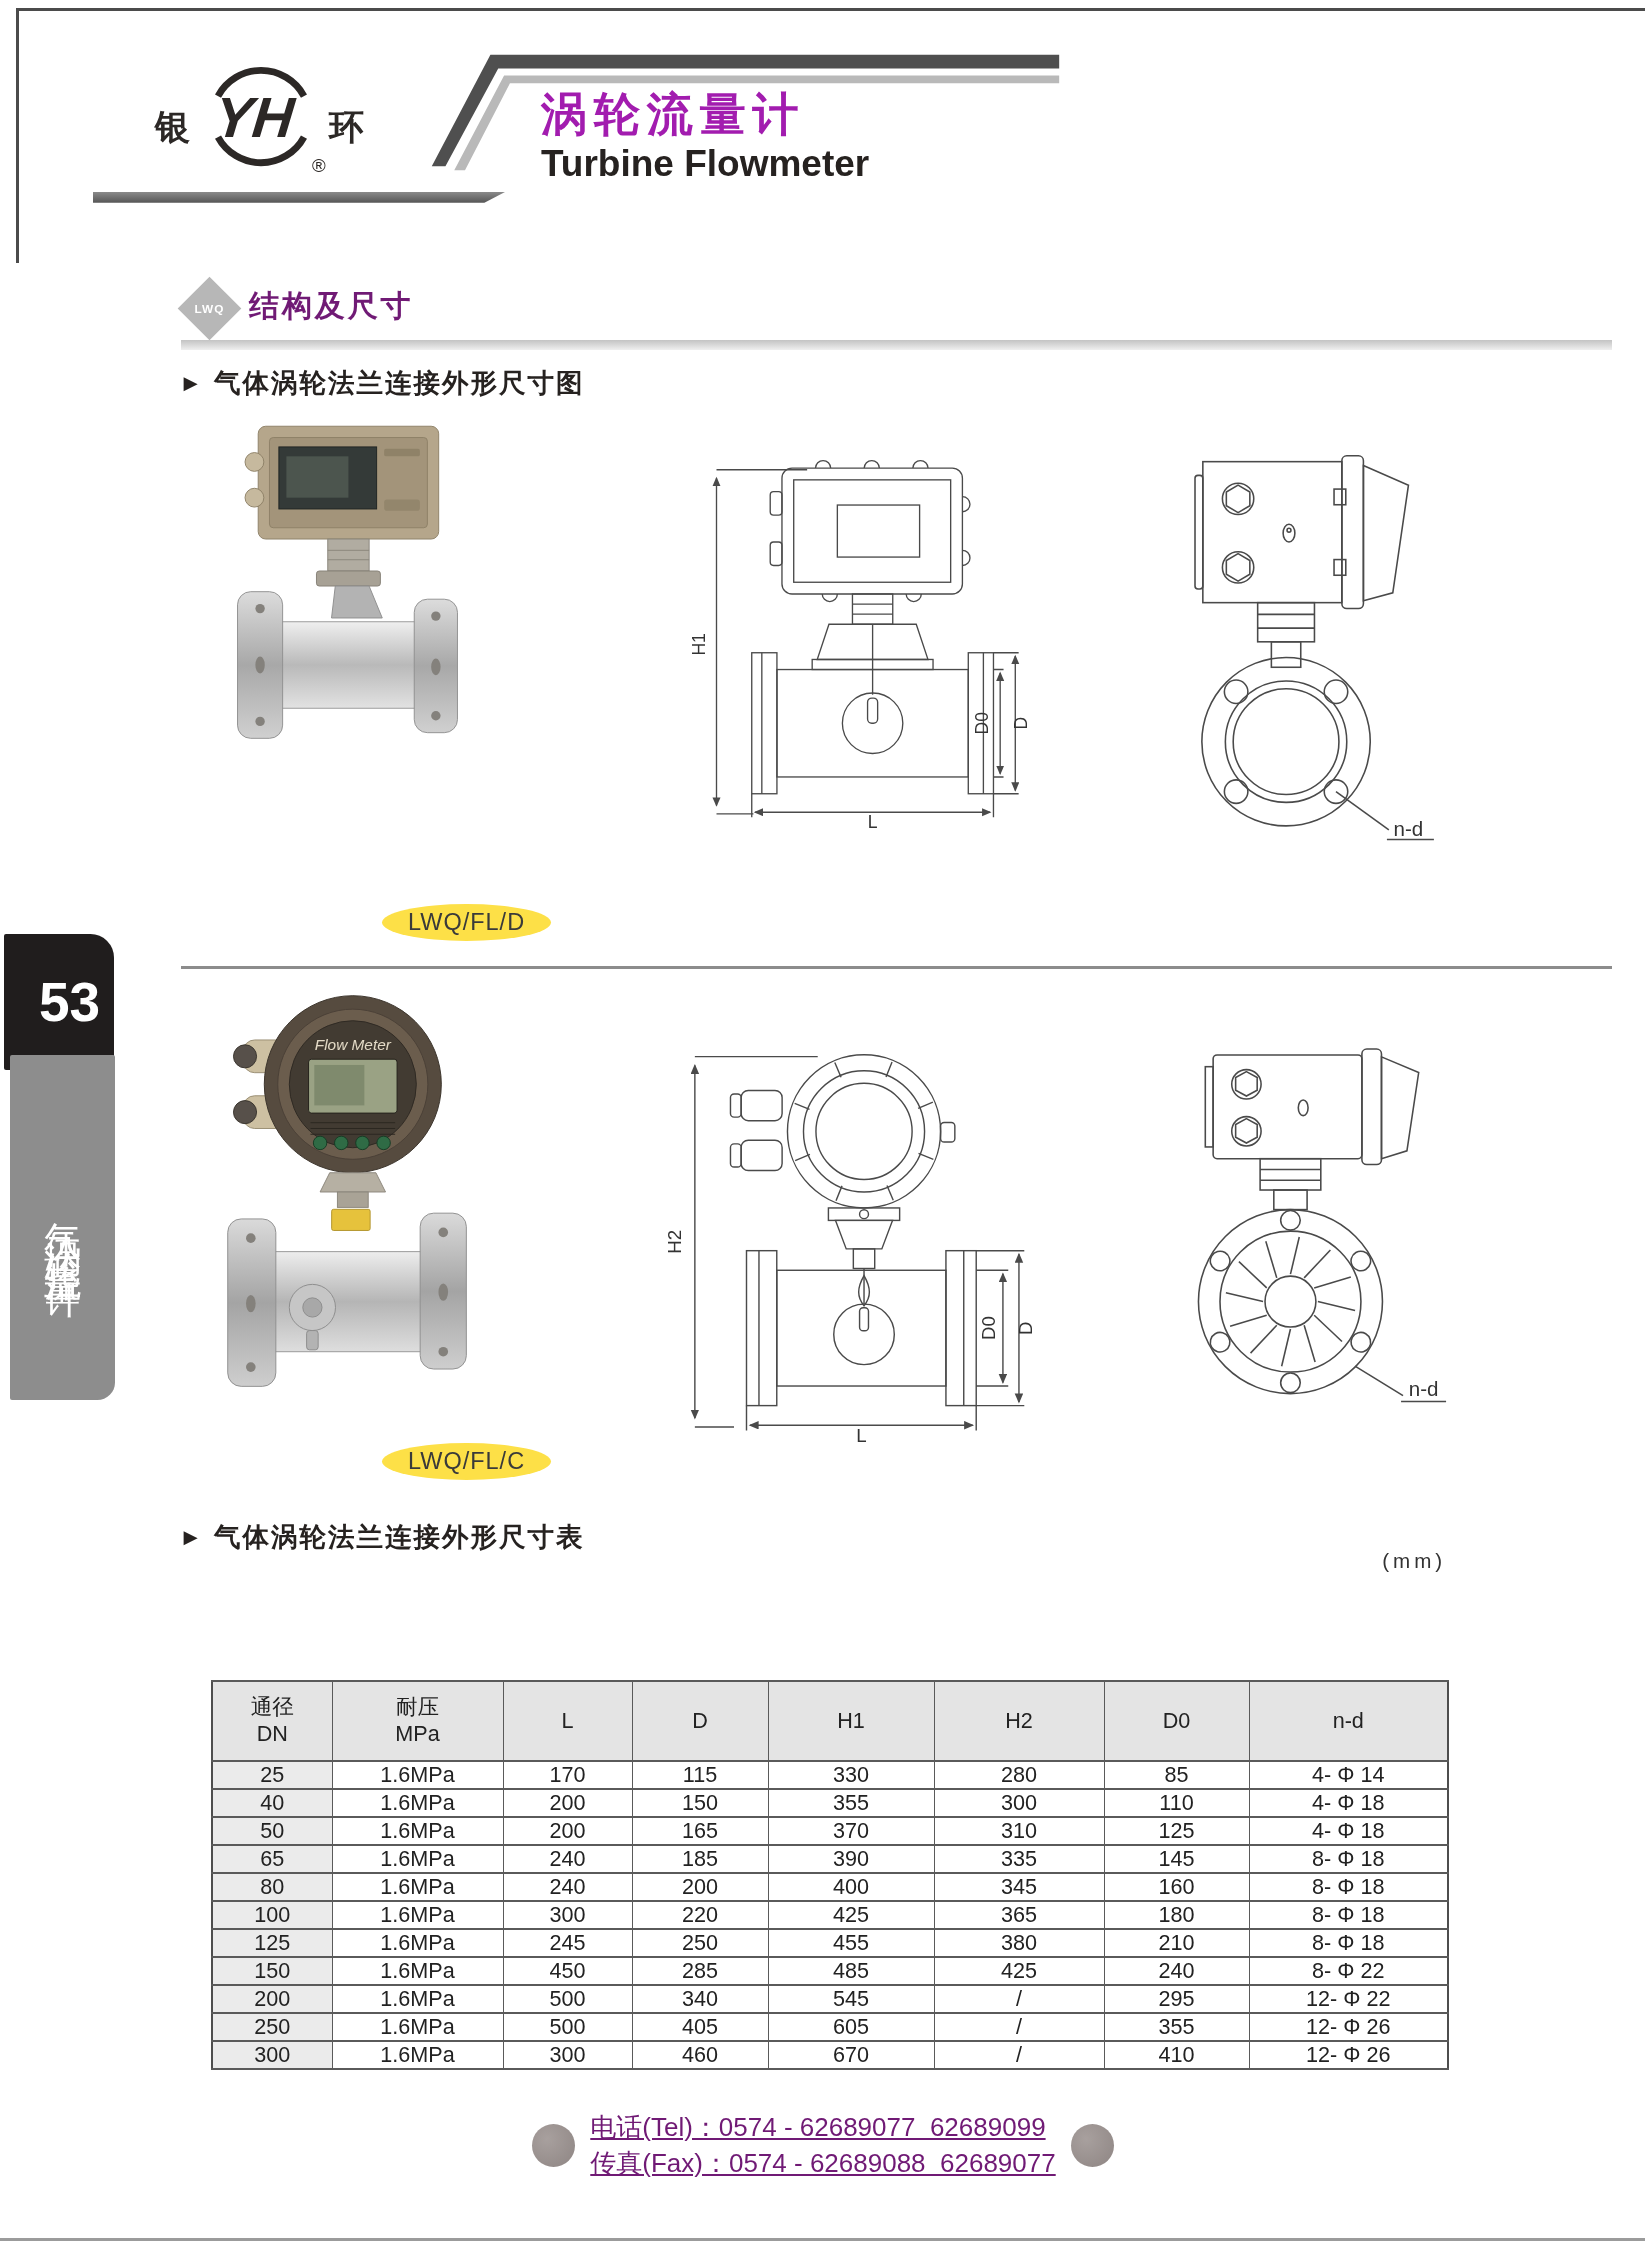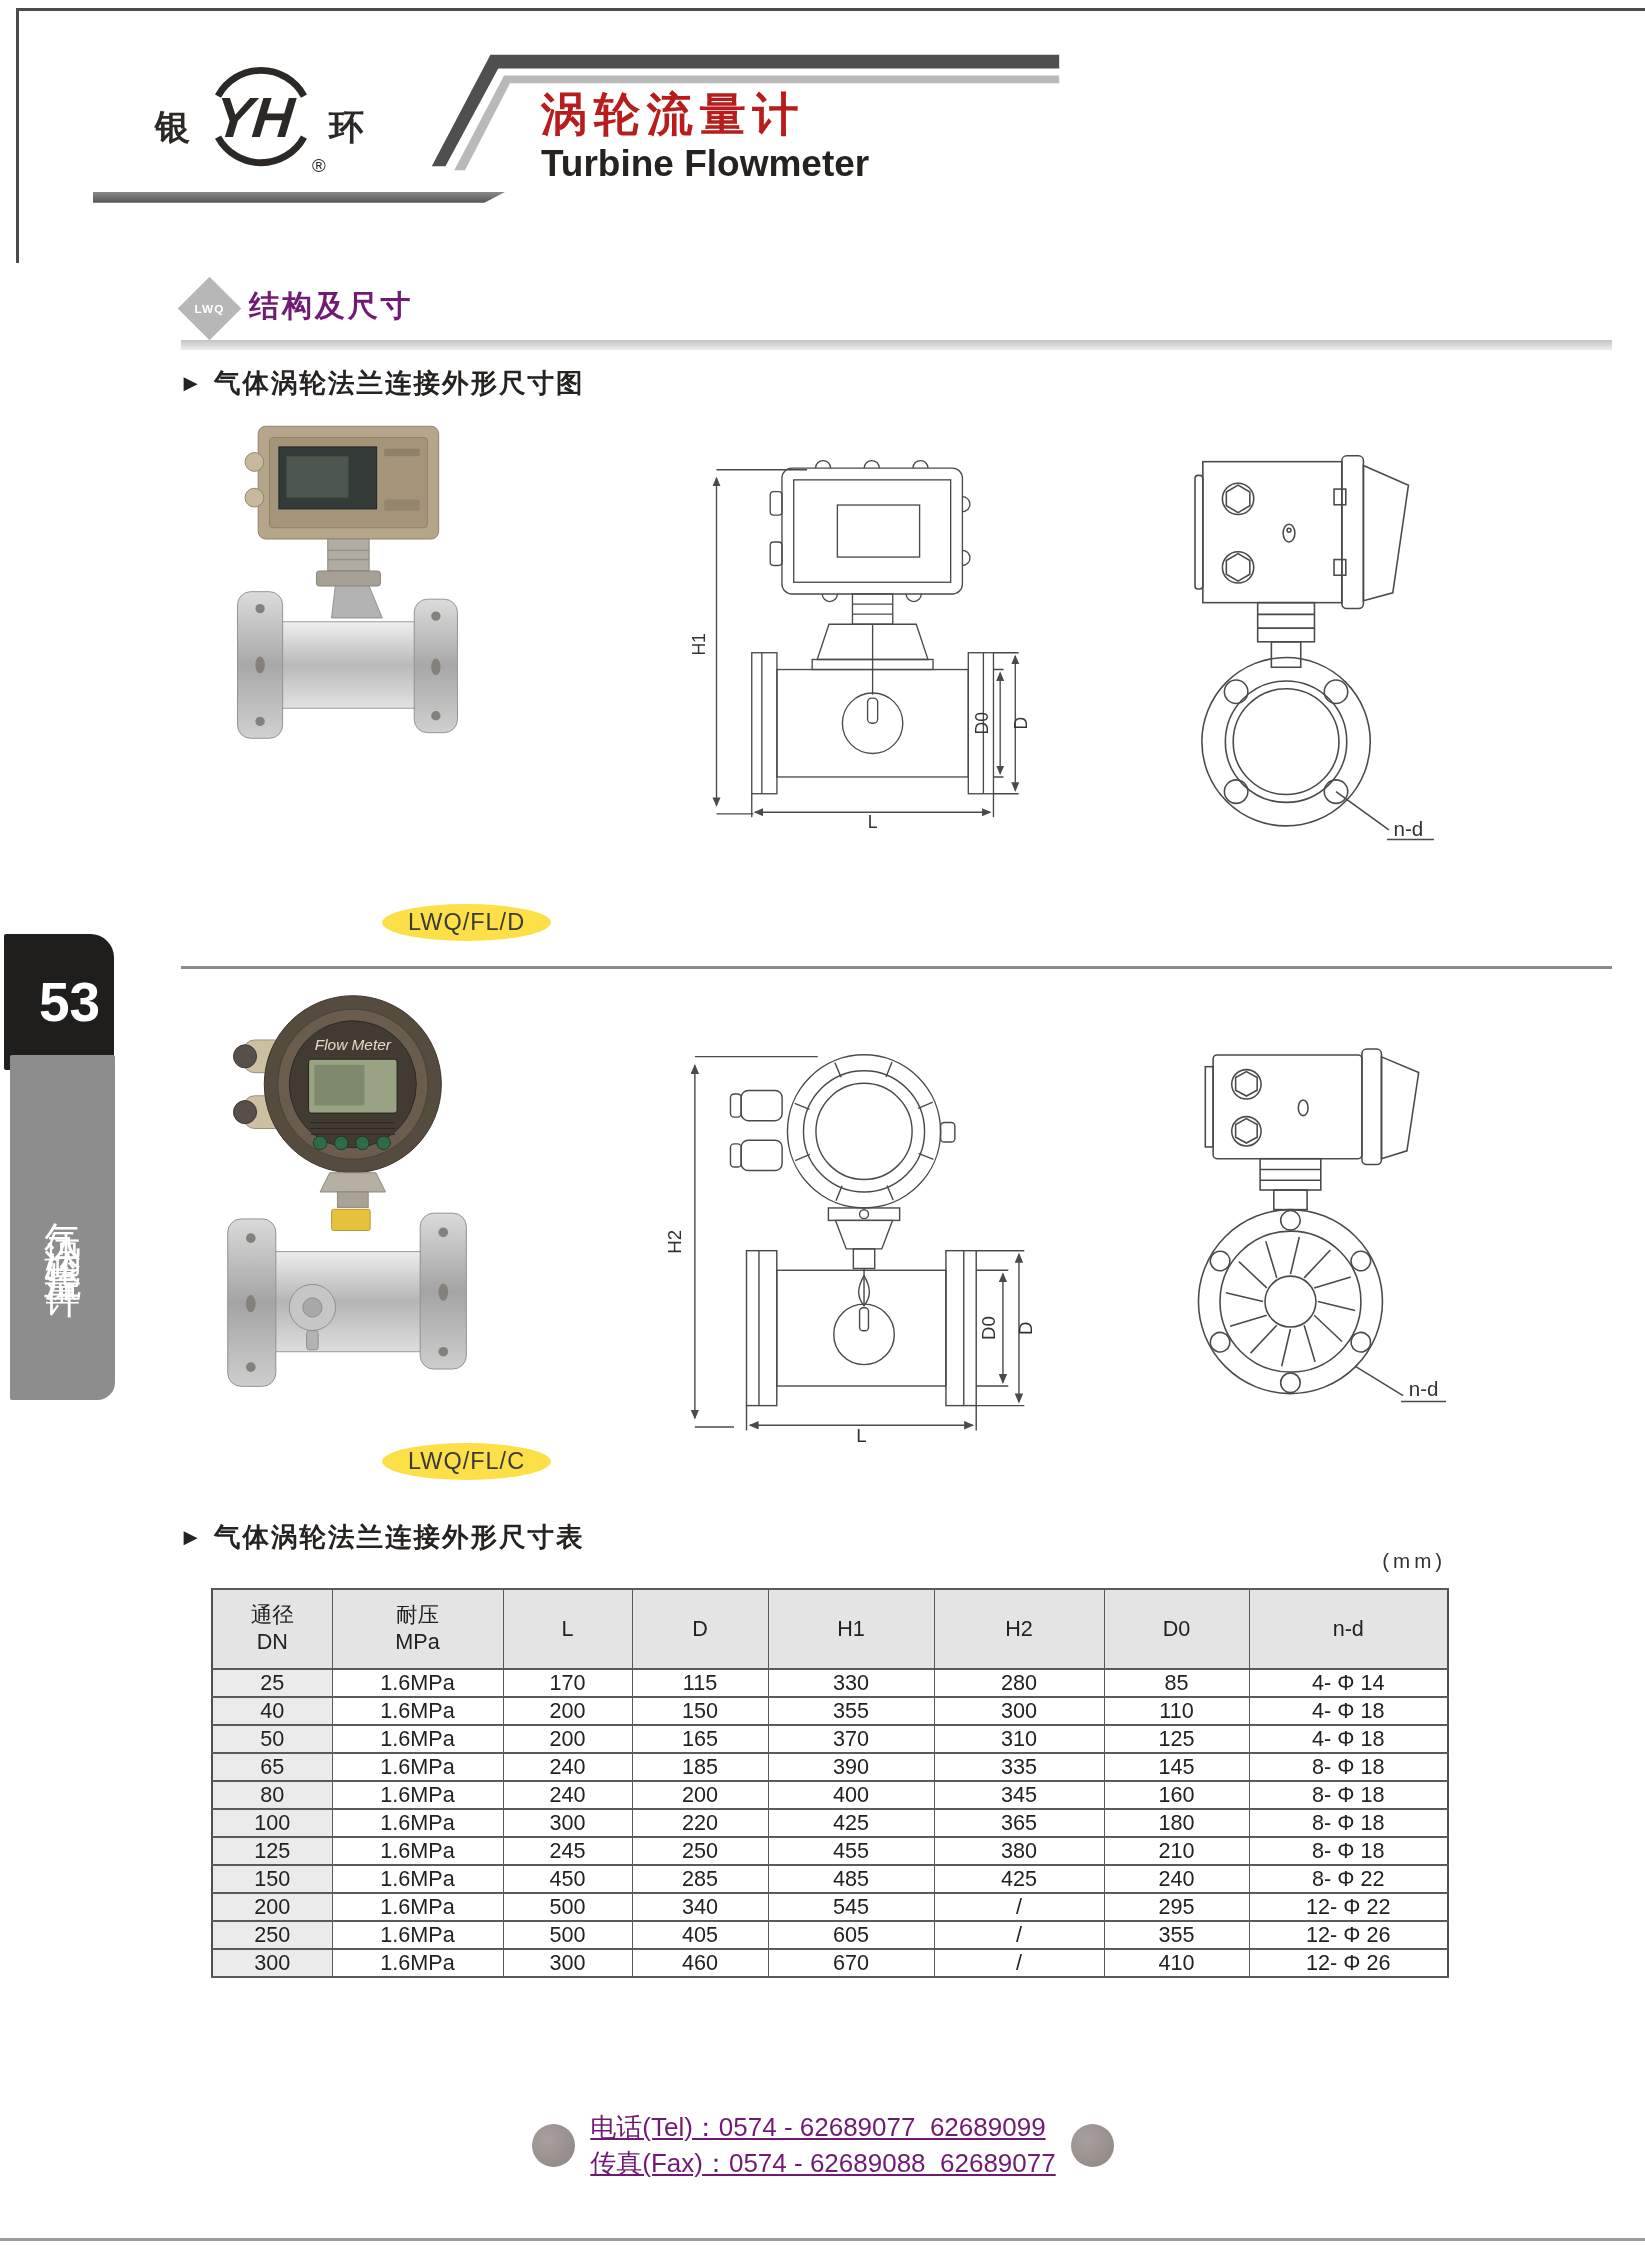--- a/index.html
+++ b/index.html
@@ -8,21 +8,21 @@
   .abs{position:absolute;}
 
   
   .top-rule{left:15.7px;right:0;top:7.8px;height:2.9px;background:#4b4b4b;}
   .left-rule{left:15.7px;top:7.8px;width:2.9px;height:255px;background:#4b4b4b;}
   .bottom-rule{left:0;right:0;top:2238px;height:2.9px;background:#9b9b9b;}
 
   
   .logo-zh{font-size:35px;font-weight:bold;color:#2c2826;}
   .logo-reg{font-size:18.6px;color:#2c2826;}
-  .title-zh{font-size:46px;font-weight:bold;letter-spacing:6.9px;color:#b91c1c;}
+  .title-zh{font-size:46px;font-weight:bold;letter-spacing:6.9px;color:#a21caf;}
   .title-en{font-size:37px;font-weight:bold;color:#262220;}
   .underbar{left:93px;top:192px;width:412px;height:10.8px;background:linear-gradient(#8a8a8a,#555);
             clip-path:polygon(0 0,100% 0,95% 100%,0 100%);}
 
   
   .badge{left:187px;top:286px;width:45px;height:45px;background:#b7b7b7;
          transform:rotate(45deg) ;display:flex;align-items:center;justify-content:center;}
   .badge span{transform:rotate(-45deg);color:#fff;font-size:11.8px;font-weight:bold;letter-spacing:1px;}
   .heading{left:249px;top:286px;font-size:30px;font-weight:bold;color:#701a75;letter-spacing:2.9px;}
   .grad-bar{left:181px;top:340px;width:1431px;height:9.8px;
@@ -369,21 +369,21 @@
   <div class="abs model-ellipse" style="left:382px;top:1443px;">
     <span>LWQ/FL/C</span>
   </div>
 
   <div class="abs subheading" style="left:179px;top:1519px;">
     <span class="arr">►</span>
     <span>气体涡轮法兰连接外形尺寸表</span>
   </div>
   <div class="abs unit-note">(mm)</div>
 
-  <div class="abs" style="left:211px;top:1588px;">
+  <div class="abs" style="left:211px;top:1680px;">
     <table class="dims">
       <colgroup>
         <col style="width:120px">
           <col style="width:171px">
           <col style="width:129px">
           <col style="width:136px">
         <col style="width:166px">
           <col style="width:170px">
           <col style="width:145px">
           <col style="width:199px">

